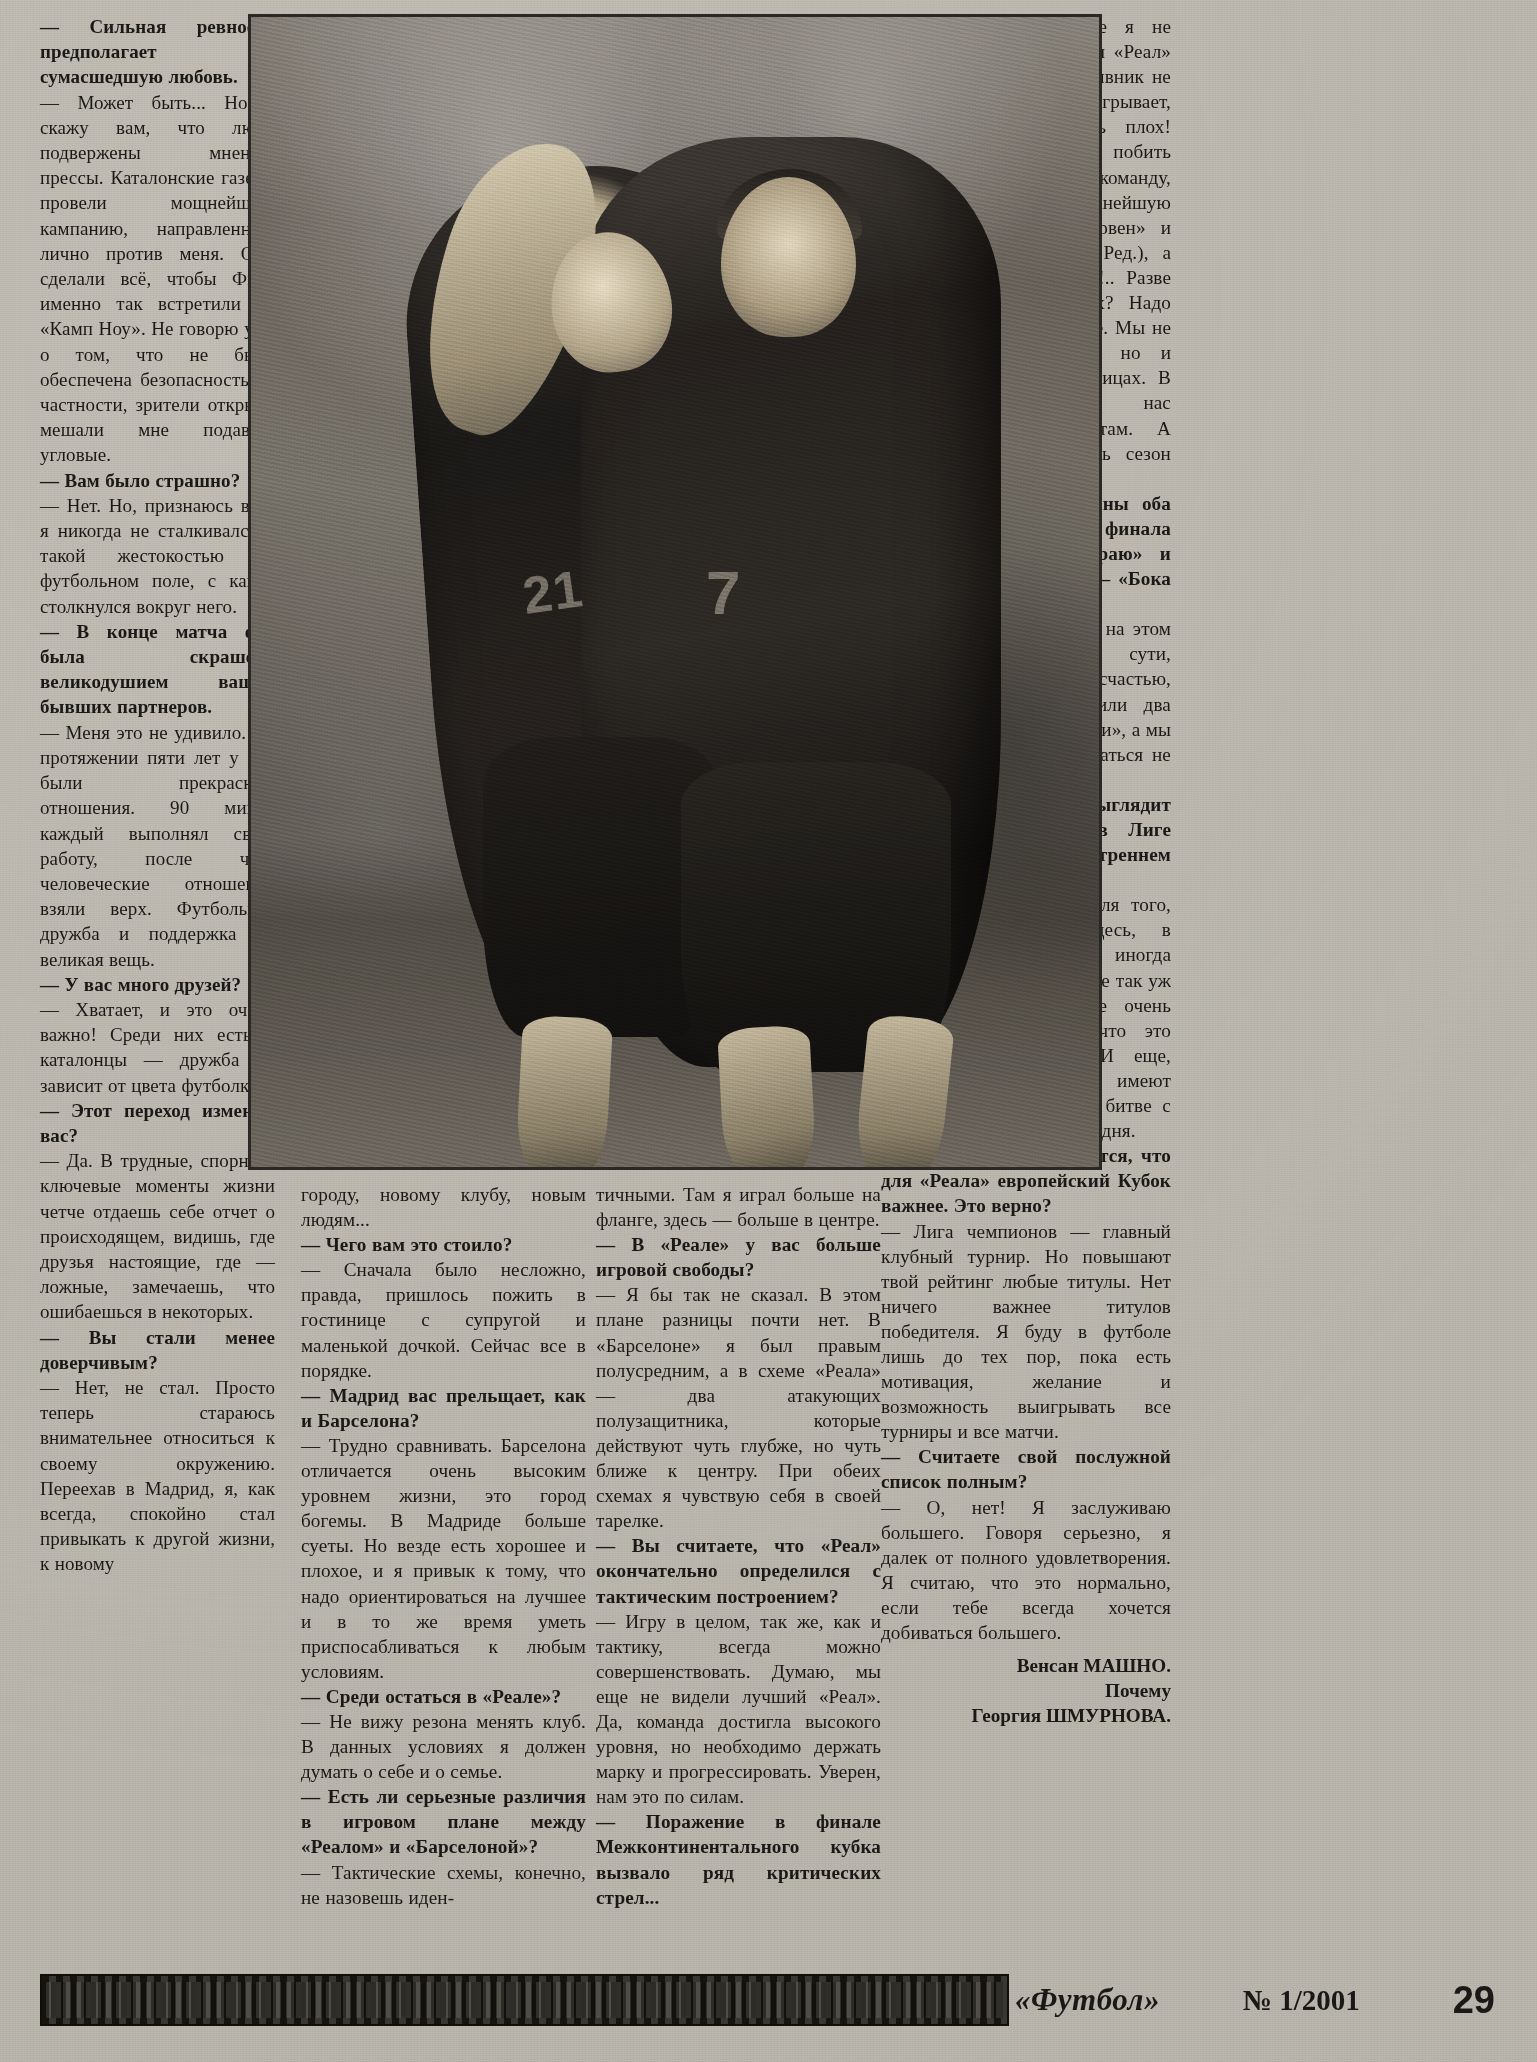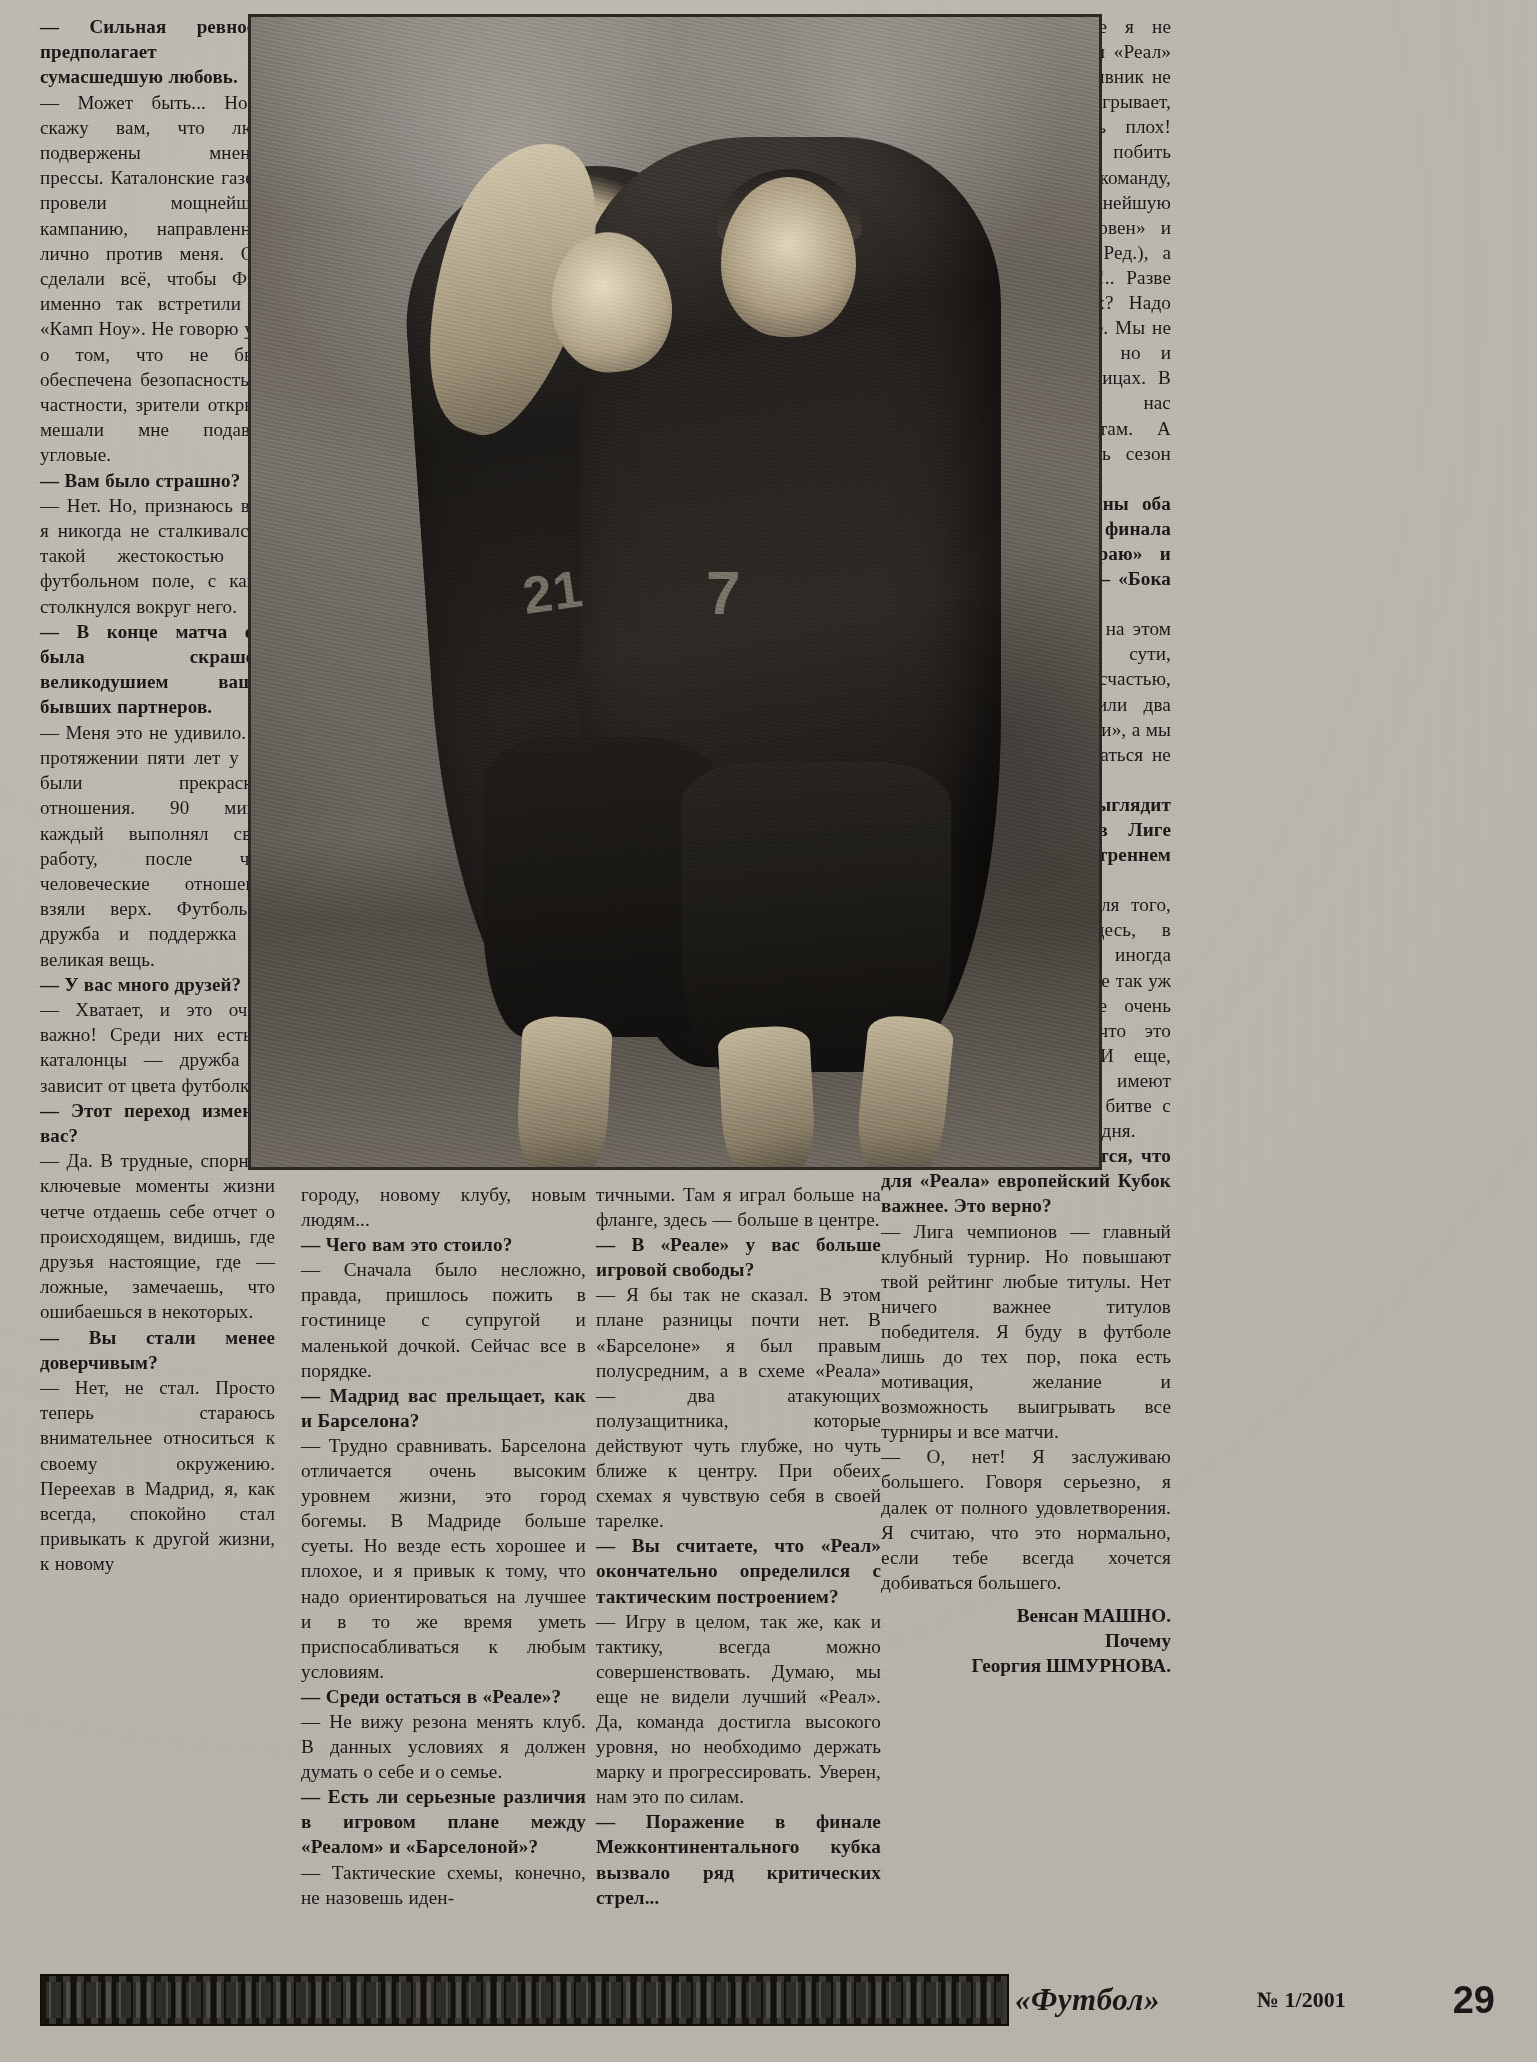--- a/index.html
+++ b/index.html
@@ -231,21 +231,21 @@
   .journal {
     font-family: "Liberation Serif", serif;
     font-style: italic;
     font-weight: bold;
     font-size: 31px;
     letter-spacing: 0.5px;
   }
   .issue {
     font-family: "Liberation Serif", serif;
     font-weight: bold;
-    font-size: 22px;
+    font-size: 29px;
   }
   .pagenum {
     font-family: "Liberation Sans", sans-serif;
     font-weight: bold;
     font-size: 38px;
     line-height: 46px;
     padding-left: 10px;
   }
   .sig {
     text-align: right;
@@ -306,20 +306,21 @@
 
     <div class="col col-4">
       <div id="c4">
           <p class="">— Есть вещи, которые я не понимаю. Например, если «Реал» выигрывает, значит, противник не был хорош; если проигрывает, значит, сам был очень плох! Помилуйте... Так побить «Андерлехт» (4:1), команду, которая прошла сложнейшую группу («МЮ», «Эйндховен» и киевское «Динамо». — Ред.), а затем обыграла «Лацио»!.. Разве это не серьезный успех? Надо быть умереннее в критике. Мы не только хорошо играем, но и котируемся во всех таблицах. В любом соревновании нас причисляют к фаворитам. А находиться на пике весь сезон невозможно.</p>
           <p class="q">— И все-таки проиграны оба международных финала (Суперкубок «Галатасараю» и Межконтинентальный — «Бока Хуниорс»)...</p>
           <p class="">— Не могу отрицать. Но на этом наши поражения, по сути, исчерпываются... К несчастью, аргентинцы быстро забили два мяча, после чего «поблекли», а мы играли хорошо, но отыграться не сумели...</p>
           <p class="q">— Почему «Реал» выглядит более вдохновенным в Лиге чемпионов, чем во внутреннем первенстве?</p>
           <p class="">— На поле выходишь для того, чтобы выигрывать. Здесь, в чемпионате Испании, иногда думаешь, что противник не так уж силен и игра будет не очень трудной. Бывает так, что это оказывается ошибкой. И еще, порой испанские клубы имеют неделю на подготовку к битве с нами, а у нас — всего два дня.</p>
           <p class="q">— Так или иначе, кажется, что для «Реала» европейский Кубок важнее. Это верно?</p>
           <p class="">— Лига чемпионов — главный клубный турнир. Но повышают твой рейтинг любые титулы. Нет ничего важнее титулов победителя. Я буду в футболе лишь до тех пор, пока есть мотивация, желание и возможность выигрывать все турниры и все матчи.</p>
+          <p class="q">— Считаете свой послужной список полным?</p>
           <p class="">— О, нет! Я заслуживаю большего. Говоря серьезно, я далек от полного удовлетворения. Я считаю, что это нормально, если тебе всегда хочется добиваться большего.</p>
         </div>
       <div class="sig" id="sig">
           <div>Венсан МАШНО.</div>
           <div>Почему</div>
           <div>Георгия ШМУРНОВА.</div>
         </div>
     </div>
 
   </div>

